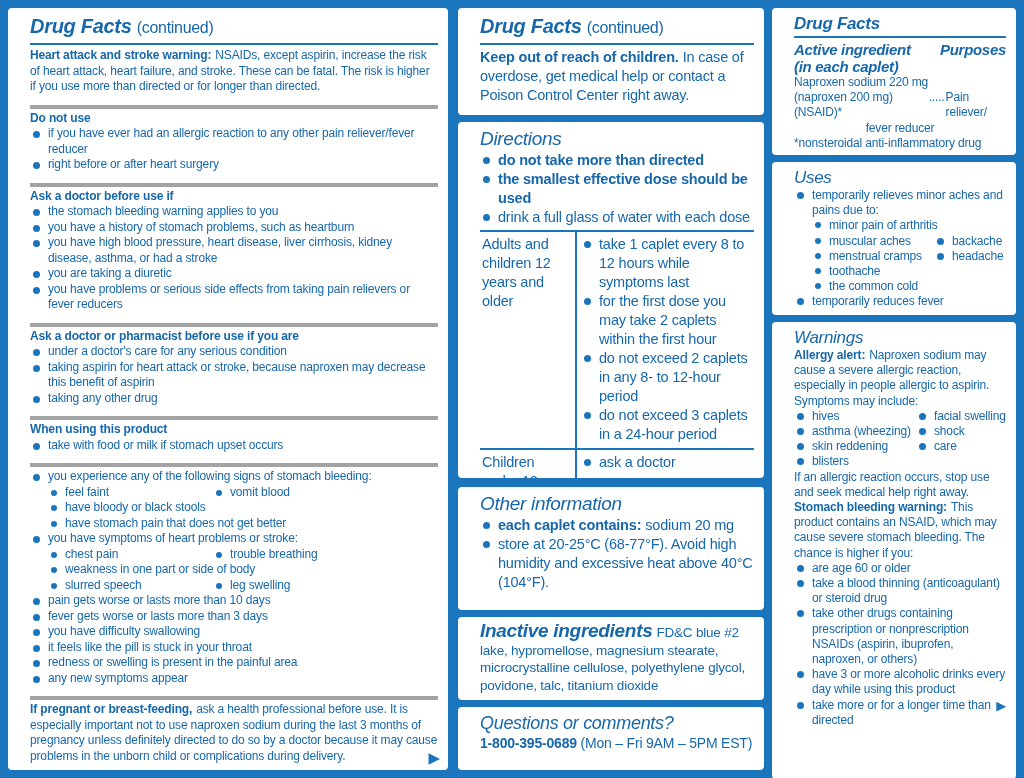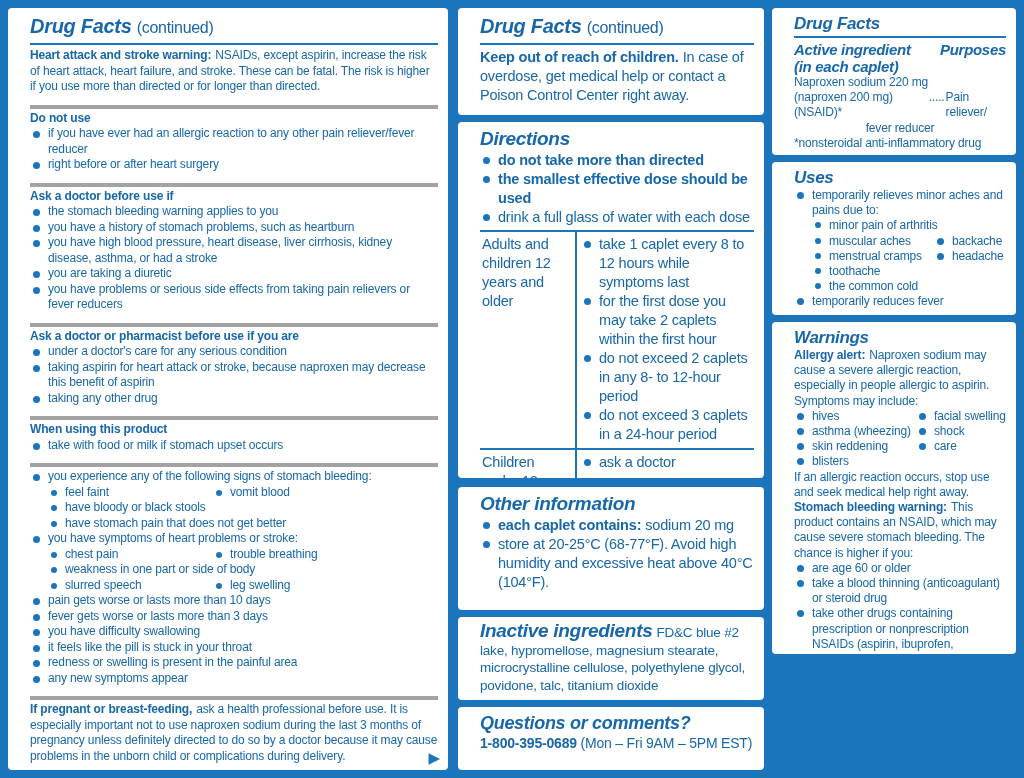--- a/index.html
+++ b/index.html
@@ -10,21 +10,21 @@
     color:#1767ab;
   }
   .panel{
     position:absolute;background:#ffffff;border-radius:4px;
     box-sizing:border-box;padding:5px 10px 6px 22px;overflow:hidden;
   }
   
   .h1{font-style:italic;font-weight:bold;font-size:20px;line-height:26px;letter-spacing:-0.3px}
   .h1 .note{font-style:normal;font-weight:normal;font-size:16px}
   .titlebar{border-bottom:2px solid #1b75bc;padding-bottom:2px;margin-bottom:3px}
-  .bighead{font-style:italic;font-weight:bold;font-size:19px;line-height:24px;letter-spacing:-0.3px}
+  .bighead{font-style:italic;font-weight:normal;font-size:19px;line-height:24px;letter-spacing:-0.3px}
   .bh{font-weight:bold}
   
   .li{display:flex;align-items:flex-start}
   .dot{flex:0 0 auto;width:7px;height:7px;border-radius:50%;background:#1b75bc;margin:5px 8px 0 3px}
   .sub .dot{width:6px;height:6px;margin-left:21px}
   .pair{display:flex}
   
   .col-left{left:8px;top:8px;width:440px;height:762px;font-size:12px;line-height:15.5px;letter-spacing:-0.15px}
   .col-left .sec{border-top:4px solid #a3a3a3;margin-top:10px;padding-top:2px}
   .col-left .pair .c1{width:165px}
@@ -345,21 +345,21 @@
   <div class="li sub">
       <span class="dot"></span>
       <span>the common cold</span>
     </div>
   <div class="li">
       <span class="dot"></span>
       <span>temporarily reduces fever</span>
     </div>
 </div>
 
-<div class="panel rcol" style="top:322px;height:332px">
+<div class="panel rcol" style="top:322px;height:457px">
   <div class="bighead" style="font-size:17px;line-height:21px">Warnings</div>
   <div>
     <span class="bh inline-label">Allergy alert:</span><span>Naproxen sodium may cause a severe allergic reaction, especially in people allergic to aspirin.  Symptoms may include:</span>
   </div>
   <div class="pair">
     <div class="li c1">
         <span class="dot"></span>
         <span>hives</span>
       </div>
     <div class="li">

